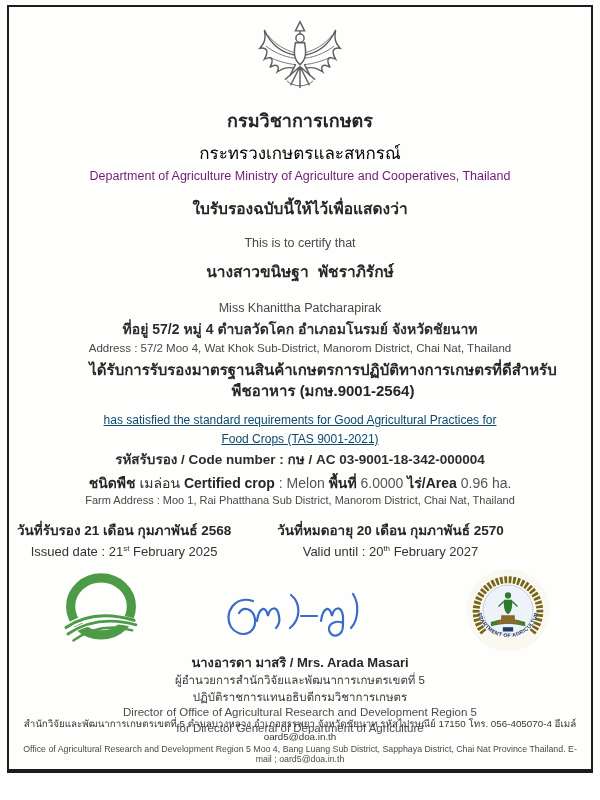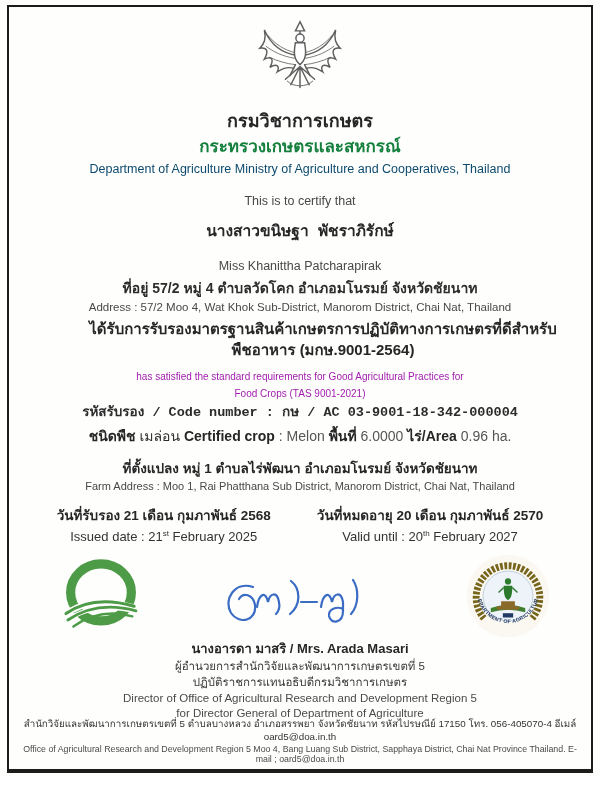--- a/index.html
+++ b/index.html
@@ -10,38 +10,38 @@
   }
   .page { position:relative; width:600px; height:777px; background:#fefefdff; overflow:hidden; }
   .frame {
     position:absolute; left:7px; top:5px; right:7px; height:768px;
     border:2px solid #1c1c1c; border-bottom-width:4px; box-sizing:border-box;
   }
   .content { text-align:center; padding-top:8px; }
   .line { line-height:1.25; }
   .l-garuda { margin-top:4px; }
   .l-dept     { font-size:18px;  font-weight:bold; color:#262626; margin-top:2px; }
-  .l-ministry { font-size:17px;  font-weight:bold; color:#15803d; margin-top:3px; }
-  .l-dept-en  { font-size:12.5px; color:#0c4a6e; margin-top:5px; }
+  .l-ministry { font-size:17px;  font-weight:normal; color:#000000; margin-top:10px; }
+  .l-dept-en  { font-size:12.5px; color:#701a75; margin-top:5px; }
   .l-intro-th { font-size:15.5px; font-weight:bold; color:#262626; margin-top:15px; }
   .l-en-sm    { font-size:12.5px; color:#484848; margin-top:17px; }
   .l-name-th  { font-size:15.5px; font-weight:bold; color:#262626; margin-top:13px;font-family:Liberation Mono, monospace; }
   .l-addr-th  { font-size:14px; font-weight:600; color:#2c2c2c; margin-top:5px; }
   .l-addr-en  { font-size:11.5px; color:#484848; margin-top:2px; }
   .l-std-th   { font-size:15px; font-weight:bold; color:#262626; margin-top:6px;padding-left:46px; }
-  .l-std-en   { font-size:10px; color:#a21caf; margin-top:4px; }
+  .l-std-en   { font-size:12px; color:#0c4a6e; margin-top:4px;text-decoration:underline; }
   .mt12 { margin-top:12px; }
-  .l-code     { font-size:13.5px; font-weight:600; color:#2c2c2c; margin-top:5px;font-family:Liberation Mono, monospace; }
+  .l-code     { font-size:13.5px; font-weight:600; color:#2c2c2c; margin-top:5px; }
   .l-farmnum  { font-size:13px; margin-top:17px; }
   .l-crop     { font-size:14px; margin-top:6px; }
   .l-farmaddr-th { font-size:13.5px; font-weight:bold; color:#262626; margin-top:15px; }
   .l-farmaddr-en { font-size:11px; color:#484848; margin-top:2px; }
   .b { font-weight:bold; color:#262626; }
   .g { color:#555555; }
-  .dates { display:flex; justify-content:center; gap:46px; margin-top:11px; }
+  .dates { display:flex; gap:46px; margin-top:11px;padding-left:8px; }
   .date-col .th { font-size:13.5px; font-weight:bold; color:#262626; }
   .date-col .en { font-size:13px; color:#333333; margin-top:3px; }
   sup { font-size:8px; }
   .logos { display:flex; justify-content:space-between; align-items:flex-start;
            padding:0 40px 0 46px; margin-top:6px; height:94px; }
   .qmark svg { width:92px; height:92px; }
   .sig svg { width:190px; height:72px; margin-top:10px; }
   .sealwrap svg { width:86px; height:86px; margin-top:2px; }
   .signer-name { font-size:13px; font-weight:bold; color:#262626; margin-top:-4px; }
   .signer-th   { font-size:11.5px; color:#3a3a3a; margin-top:2px; }
@@ -73,20 +73,21 @@
           <path d="M50 50 L44 62 M60 50 L66 62"></path>
           <path d="M55 52 L45 72 M55 52 L55 75 M55 52 L65 72 M55 52 L39 66 M55 52 L71 66"></path>
           <path d="M41 68 C48 75 62 75 69 68" stroke-width="1"></path>
         </svg>
       </div>
 
       <div class="line l-dept">กรมวิชาการเกษตร</div>
       <div class="line l-ministry">กระทรวงเกษตรและสหกรณ์</div>
       <div class="line l-dept-en">Department of Agriculture Ministry of Agriculture and Cooperatives, Thailand</div>
 
+      <div class="line l-intro-th">ใบรับรองฉบับนี้ให้ไว้เพื่อแสดงว่า</div>
       <div class="line l-en-sm">This is to certify that</div>
 
       <div class="line l-name-th">นางสาวขนิษฐา พัชราภิรักษ์</div>
       <div class="line l-en-sm">Miss Khanittha Patcharapirak</div>
 
       <div class="line l-addr-th">ที่อยู่ 57/2 หมู่ 4 ตำบลวัดโคก อำเภอมโนรมย์ จังหวัดชัยนาท</div>
       <div class="line l-addr-en">Address : 57/2 Moo 4, Wat Khok Sub-District, Manorom District, Chai Nat, Thailand</div>
 
       <div class="line l-std-th">ได้รับการรับรองมาตรฐานสินค้าเกษตรการปฏิบัติทางการเกษตรที่ดีสำหรับ</div>
       <div class="line l-std-th" style="margin-top:2px;">พืชอาหาร (มกษ.9001-2564)</div>
@@ -101,21 +102,20 @@
         <span class="b">ชนิดพืช</span>
         <span>เมล่อน</span>
         <span class="b">Certified crop</span>
         <span class="g">: Melon</span>
         <span class="b">พื้นที่</span>
         <span class="g">6.0000</span>
         <span class="b">ไร่/Area</span>
         <span class="g">0.96 ha.</span>
       </div>
 
-      <div class="line l-farmaddr-th">ที่ตั้งแปลง หมู่ 1 ตำบลไร่พัฒนา อำเภอมโนรมย์ จังหวัดชัยนาท</div>
       <div class="line l-farmaddr-en">Farm Address : Moo 1, Rai Phatthana Sub District, Manorom District, Chai Nat, Thailand</div>
 
       <div class="dates">
         <div class="date-col">
           <div class="th">วันที่รับรอง 21 เดือน กุมภาพันธ์  2568</div>
           <div class="en"><span>Issued date : 21</span><sup>st</sup><span> February 2025</span></div>
         </div>
         <div class="date-col">
           <div class="th">วันที่หมดอายุ 20 เดือน กุมภาพันธ์  2570</div>
           <div class="en"><span>Valid until : 20</span><sup>th</sup><span> February  2027</span></div>

